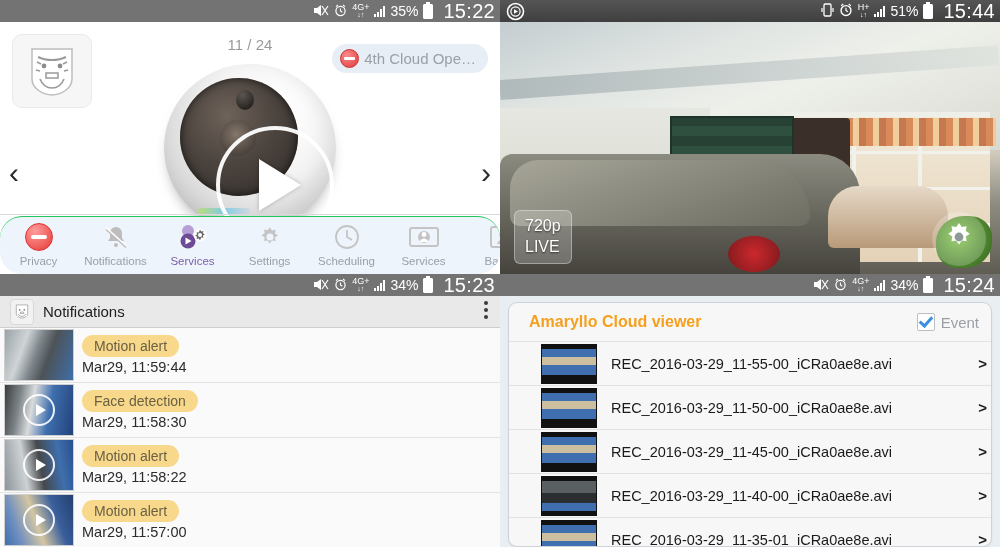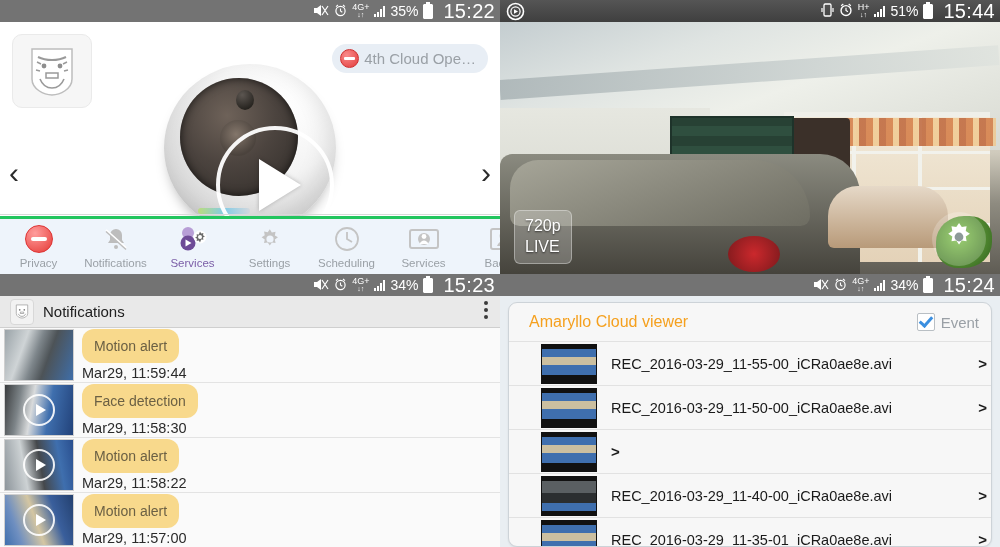--- a/index.html
+++ b/index.html
@@ -54,21 +54,21 @@
   .playbtn{position:absolute;left:52px;top:62px;width:110px;height:110px;border-radius:50%;
     border:4px solid rgba(255,255,255,.95);display:flex;align-items:center;justify-content:center;}
   .playtri{width:0;height:0;border-left:42px solid #fff;border-top:26px solid transparent;
     border-bottom:26px solid transparent;margin-left:10px;
     filter:drop-shadow(0 0 2px rgba(0,0,0,.25));}
   .navarrow{position:absolute;top:136px;color:#2b2b2b;font-size:30px;font-weight:300;line-height:1;}
   .nav-l{left:9px;} .nav-r{right:9px;}
   .divider{position:absolute;left:0;right:0;bottom:59px;height:1px;background:#d9d9d9;}
 
   .toolbar{position:absolute;left:0;right:0;bottom:0;height:58px;background:#eef4fb;
-    border-top:3px solid #22c55e;display:flex;align-items:flex-start;padding-top:4px;box-sizing:border-box;overflow:hidden;}
+    border-top:1px solid #22c55e;display:flex;align-items:flex-start;padding-top:4px;box-sizing:border-box;overflow:hidden;border-radius:22px;}
   .tool{width:77px;flex:0 0 77px;display:flex;flex-direction:column;align-items:center;gap:2px;}
   .tool .ic{height:32px;display:flex;align-items:center;justify-content:center;}
   .tool .tl{font-size:11.5px;color:#9aa0a6;white-space:nowrap;}
   .tool.active .tl{color:#7b5ea7;}
   .circ-red{width:26px;height:26px;border-radius:50%;
     background:radial-gradient(circle at 35% 28%,#ff9d9d,#e53935);border:1px solid #d33;position:relative;}
   .circ-red:after{content:"";position:absolute;left:5px;top:11px;width:16px;height:4px;background:#fff;border-radius:2px;}
 
   
   .live{position:absolute;left:0;top:22px;right:0;bottom:0;overflow:hidden;
@@ -121,29 +121,29 @@
   .th-a{background:linear-gradient(110deg,#9aa3a8 0%,#cfd4d6 28%,#7e868b 46%,#4d5357 62%,#3f6ea8 100%);}
   .th-b{background:linear-gradient(100deg,#3a3c3e 0%,#7d8488 22%,#d9dbdc 40%,#3f6fae 64%,#22427a 100%);}
   .th-c{background:linear-gradient(80deg,#8d959b 0%,#cdd2d4 30%,#45484b 52%,#3f6fae 78%,#2a4f8f 100%);}
   .th-d{background:linear-gradient(70deg,#3f6fae 0%,#6f8fc0 20%,#d4c6a2 46%,#3a5f9c 72%,#23406f 100%);}
   .thplay{position:absolute;left:50%;top:50%;transform:translate(-50%,-50%);width:28px;height:28px;
     border-radius:50%;border:2px solid rgba(255,255,255,.9);display:flex;align-items:center;justify-content:center;}
   .thplay:after{content:"";width:0;height:0;border-left:10px solid #fff;border-top:6px solid transparent;
     border-bottom:6px solid transparent;margin-left:4px;}
   .ncol{display:flex;flex-direction:column;gap:2px;}
   .pill{align-self:flex-start;background:#f8d98c;color:#6b6044;border-radius:12px;
-    padding:9px 12px;font-size:14px;}
+    padding:3px 12px;font-size:14px;}
   .ntime{font-size:14.5px;color:#2b2b2b;}
 
   
   .cv-bg{position:absolute;left:0;top:22px;right:0;bottom:0;background:#e9eef2;padding:6px 8px 0;box-sizing:border-box;}
   .cv-card{background:#f7f7f7;border:1px solid #cdd3d8;border-radius:9px;height:100%;box-sizing:border-box;
     overflow:hidden;box-shadow:0 1px 2px rgba(0,0,0,.08);}
   .cv-head{height:38px;display:flex;align-items:center;justify-content:space-between;padding:0 12px 0 20px;box-sizing:border-box;}
-  .cv-title{color:#f5a01e;font-size:16px;font-weight:normal;}
+  .cv-title{color:#f5a01e;font-size:16px;font-weight:bold;}
   .cv-evt{display:flex;align-items:center;gap:6px;color:#9aa0a6;font-size:15px;}
   .cbx{width:16px;height:16px;border:1px solid #b9bfc4;background:#fff;border-radius:2px;position:relative;}
   .cbx:after{content:"";position:absolute;left:4px;top:0px;width:5px;height:10px;border:solid #3b8fe0;
     border-width:0 3px 3px 0;transform:rotate(42deg);}
   .frow{height:44px;display:flex;align-items:center;border-top:1px solid #e2e2e2;padding:0 4px 0 32px;box-sizing:border-box;gap:14px;}
   .frow:first-child{border-top:none;}
   .fthumb{width:54px;height:38px;flex:0 0 54px;border:1px solid #111;
     background:linear-gradient(180deg,#111 0 4px,#3f6fae 4px 12px,#cbbfa0 12px 20px,#3f6fae 20px 30px,#111 30px 38px);}
   .fthumb.alt{background:linear-gradient(180deg,#111 0 4px,#5a5f62 4px 16px,#2b2e30 16px 26px,#3f6fae 26px 34px,#111 34px 38px);}
   .fname{flex:1;font-size:14.5px;color:#1a1a1a;white-space:nowrap;}
@@ -189,20 +189,21 @@
           <path d="M8 6h40v30c0 10-12 16-20 16S8 46 8 36z" fill="#fff" stroke="#bdbdbd" stroke-width="1.5"></path>
           <path d="M14 14c4 2 8 3 14 3s10-1 14-3" stroke="#9a9a9a" stroke-width="2" fill="none"></path>
           <circle cx="20" cy="23" r="2.4" fill="#8e8e8e"></circle>
             <circle cx="36" cy="23" r="2.4" fill="#8e8e8e"></circle>
           <path d="M22 30h12v5H22z" fill="#fff" stroke="#9a9a9a" stroke-width="1.5"></path>
           <path d="M16 36c2 5 6 9 12 9s10-4 12-9" stroke="#9a9a9a" stroke-width="1.6" fill="none"></path>
           <path d="M13 19l4 2M43 19l-4 2M12 27l4 1M44 27l-4 1" stroke="#9a9a9a" stroke-width="1.4"></path>
         </svg>
       </div>
 
+      <div class="counter">11 / 24</div>
 
       <div class="chip">
         <span class="noentry"></span>
         <span class="chip-label">4th Cloud Ope…</span>
       </div>
 
       <div class="cam-wrap">
         <div class="cam">
           <div class="cam-lens"></div>
           <div class="cam-dot"></div>
@@ -503,20 +504,21 @@
           <span class="fname">REC_2016-03-29_11-55-00_iCRa0ae8e.avi</span>
           <span class="fchev">&gt;</span>
         </div>
         <div class="frow">
           <span class="fthumb"></span>
           <span class="fname">REC_2016-03-29_11-50-00_iCRa0ae8e.avi</span>
           <span class="fchev">&gt;</span>
         </div>
         <div class="frow">
           <span class="fthumb"></span>
+          <span class="fname">REC_2016-03-29_11-45-00_iCRa0ae8e.avi</span>
           <span class="fchev">&gt;</span>
         </div>
         <div class="frow">
           <span class="fthumb alt"></span>
           <span class="fname">REC_2016-03-29_11-40-00_iCRa0ae8e.avi</span>
           <span class="fchev">&gt;</span>
         </div>
         <div class="frow">
           <span class="fthumb"></span>
           <span class="fname">REC_2016-03-29_11-35-01_iCRa0ae8e.avi</span>

